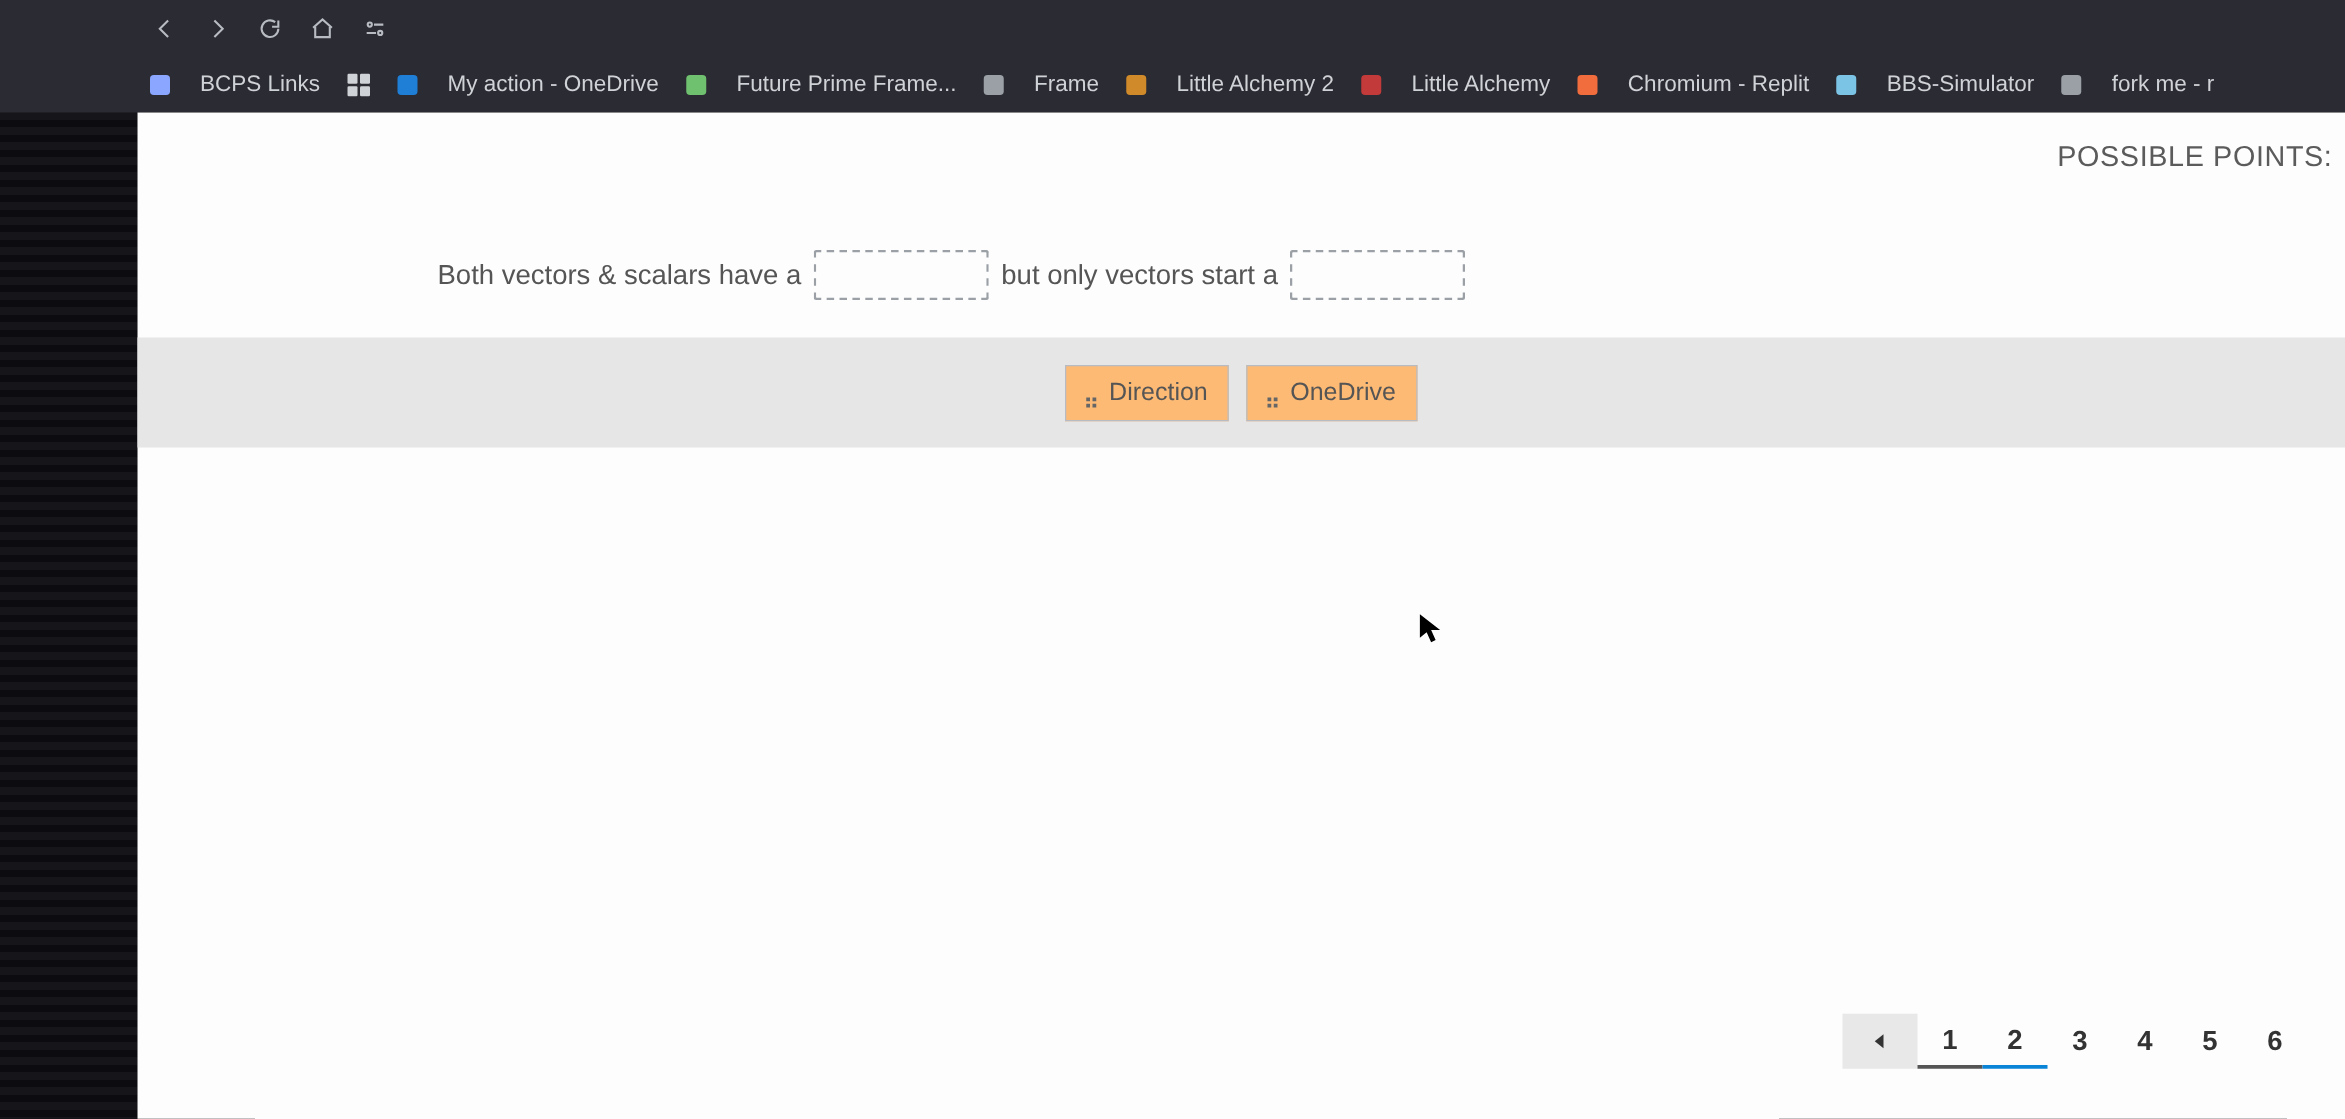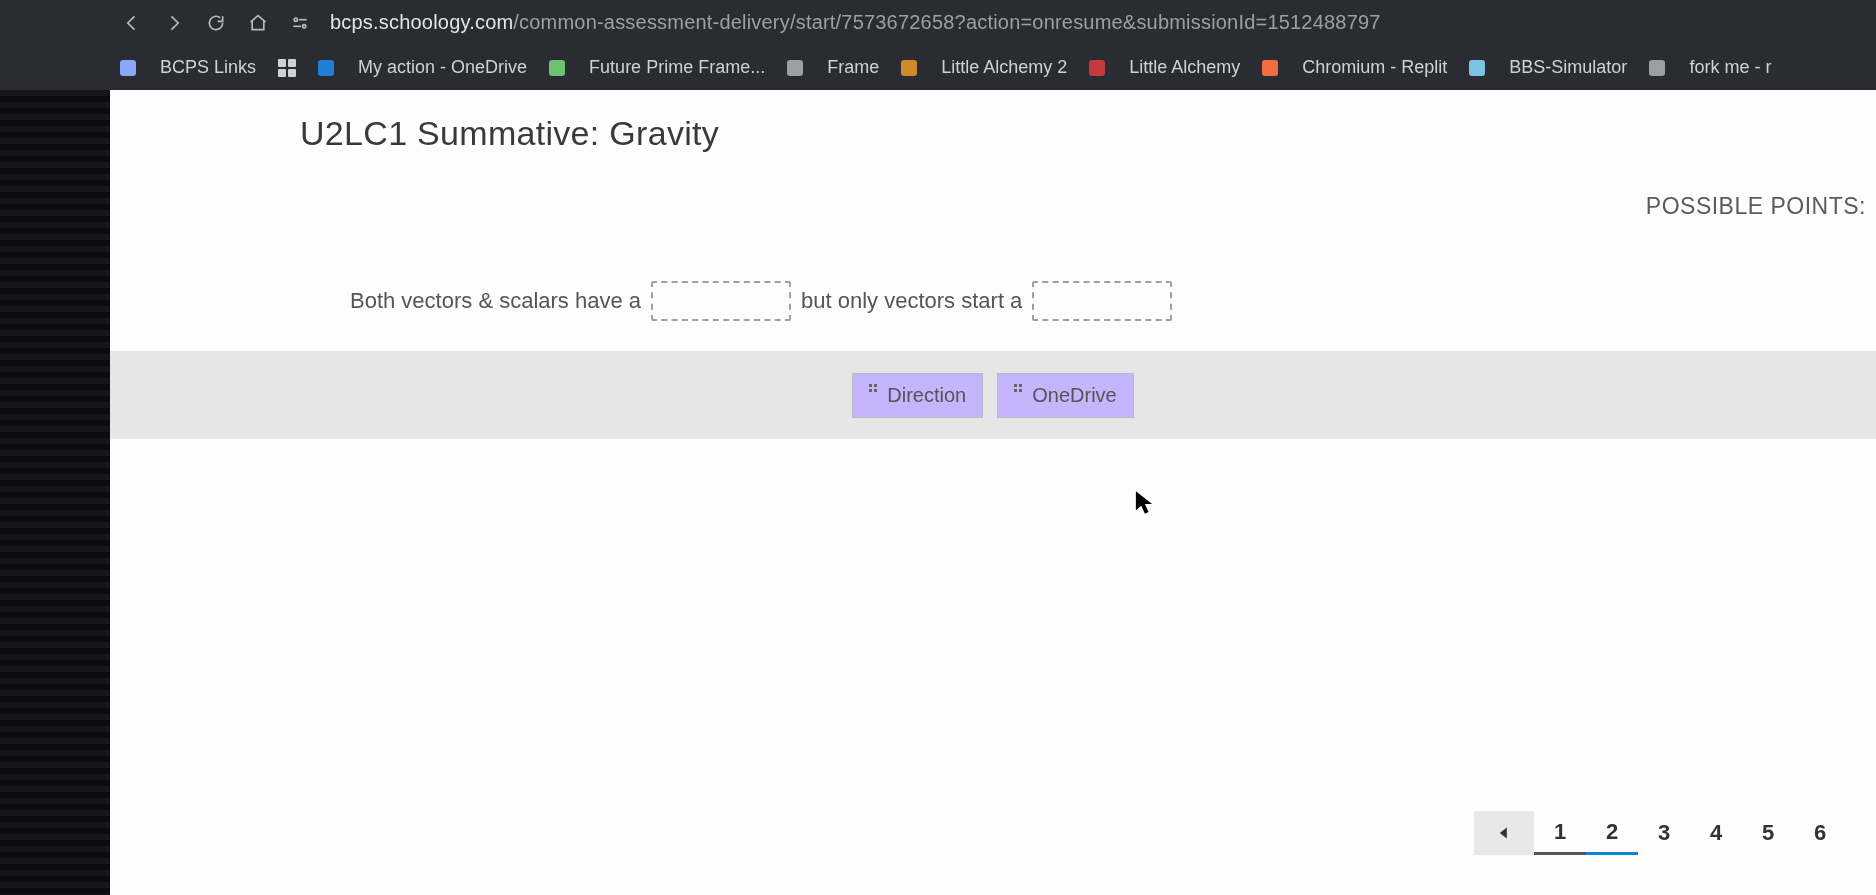--- a/index.html
+++ b/index.html
@@ -23,21 +23,21 @@
   
   .page { position:absolute; top:90px; bottom:0; left:110px; right:0; background:#fdfdfd; }
   .page-title { font-size:34px; font-weight:400; color:#3a3a3a; padding:24px 0 18px 190px; letter-spacing:.3px; }
 
   .points-bar { height:70px; display:flex; align-items:center; justify-content:flex-end; padding-right:10px; color:#5b5b5b; font-size:23px; letter-spacing:.5px; }
 
   .question-area { padding:40px 12px 30px 240px; font-size:22px; color:#555; display:flex; align-items:center; gap:10px; flex-wrap:wrap; }
   .dropzone { display:inline-block; width:140px; height:40px; border:2px dashed #9aa0a6; border-radius:2px; vertical-align:middle; background:#fdfdfd; }
 
   .answer-tray { background:#e6e6e6; height:88px; display:flex; align-items:center; justify-content:center; gap:14px; }
-  .chip { background:#c4b5fd; border:1px solid #b8bcc2; padding:10px 16px; font-size:20px; color:#555; display:flex; align-items:flex-start; gap:10px; cursor:grab; }
+  .chip { background:#fdba74; border:1px solid #b8bcc2; padding:10px 16px; font-size:20px; color:#555; display:flex; align-items:flex-end; gap:10px; cursor:grab; }
   .grip { display:grid; grid-template-columns:3px 3px; grid-template-rows:3px 3px; gap:2px; }
   .grip span { background:#666; }
 
   .pager { position:absolute; bottom:40px; right:30px; display:flex; align-items:center; gap:0; font-size:22px; color:#333; }
   .pager .cell { width:52px; height:44px; display:flex; align-items:center; justify-content:center; cursor:pointer; font-weight:700; }
   .pager .prev { width:60px; background:#e8e8e8; }
   .pager .prev svg { width:14px; height:14px; fill:#333; }
   .pager .underline { border-bottom:3px solid #555; }
   .pager .active { border-bottom:3px solid #0a84d6; }
 
@@ -79,23 +79,20 @@
         </svg>
       </div>
     <div class="nav-btn">
         <svg viewBox="0 0 24 24">
           <circle cx="7" cy="8" r="2"></circle>
           <line x1="11" y1="8" x2="20" y2="8"></line>
           <circle cx="17" cy="16" r="2"></circle>
           <line x1="4" y1="16" x2="13" y2="16"></line>
         </svg>
       </div>
-    <div class="url-text">
-      <span class="domain">bcps.schoology.com</span><span>/common-assessment-delivery/start/7573672658?action=onresume&amp;submissionId=1512488797</span>
-    </div>
   </div>
   <div class="bm-row" id="bm-row">
       <div class="bm">
         <span class="fav" style="background: rgb(138, 166, 255);"></span>
         <span>BCPS Links</span>
       </div>
       <div class="bm">
         <span class="apps-icon">
           <span></span>
           <span></span>
@@ -132,21 +129,20 @@
         <span>BBS-Simulator</span>
       </div>
       <div class="bm">
         <span class="fav" style="background: rgb(154, 160, 166);"></span>
         <span>fork me - r</span>
       </div>
     </div>
 </div>
 
 <div class="page">
-  <div class="page-title">U2LC1 Summative: Gravity</div>
 
   <div class="points-bar">
     <span>POSSIBLE POINTS:</span>
   </div>
 
   <div class="question-area">
     <span>Both vectors &amp; scalars have  a</span>
     <span class="dropzone"></span>
     <span>but only vectors start a</span>
     <span class="dropzone"></span>

